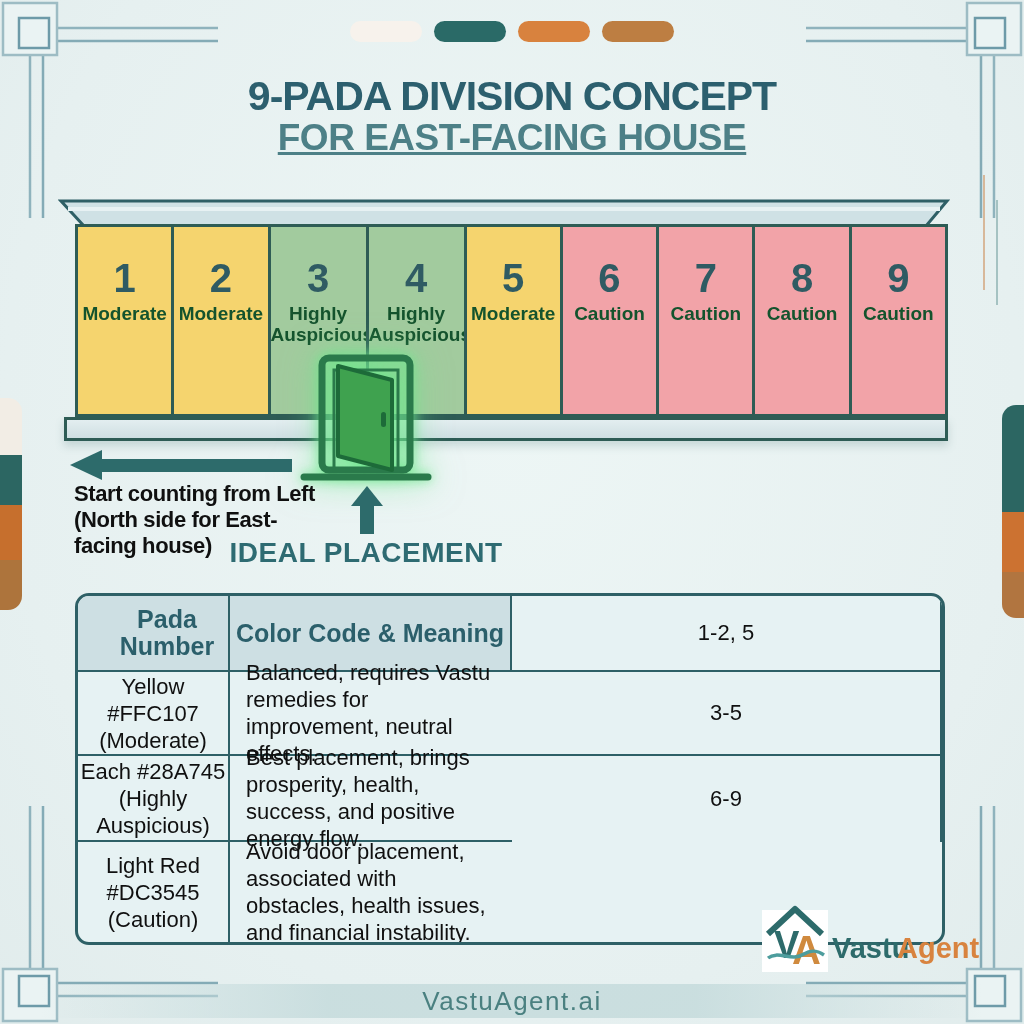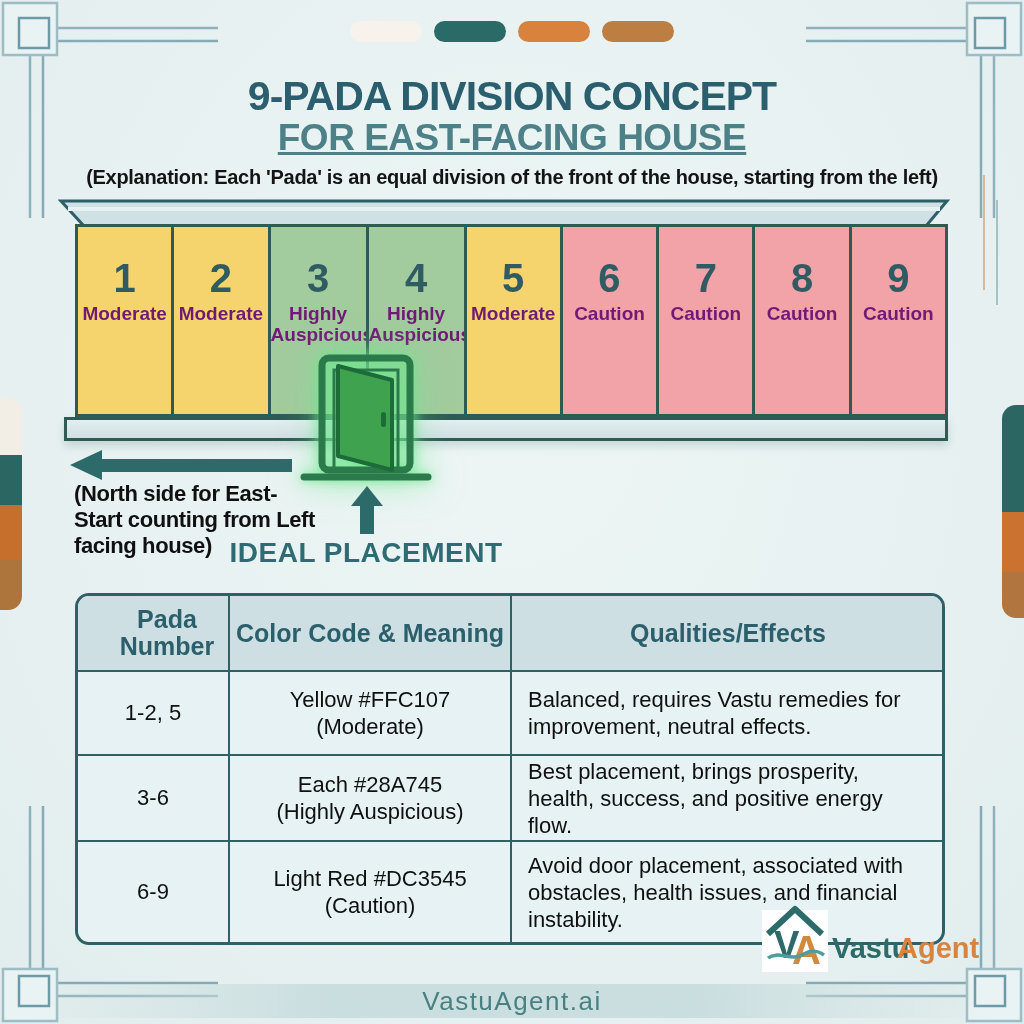--- a/index.html
+++ b/index.html
@@ -25,21 +25,21 @@
   .subtitle { font-size:37px; font-weight:700; letter-spacing:-0.5px; color:#4d8087; line-height:40px;text-decoration:underline; }
   .explanation { margin-top:8px; font-size:20px; font-weight:700; letter-spacing:-0.3px; color:#141414; }
 
   
   .cornice { position:absolute; left:58px; top:199px; }
   .segments { position:absolute; left:75px; top:224px; width:873px; height:193px;
               display:flex; border:3px solid #2e5c55; }
   .seg { flex:1; display:flex; flex-direction:column; align-items:center; padding-top:30px; }
   .seg + .seg { border-left:3px solid #2e5c55; }
   .seg-number { font-size:40px; font-weight:800; color:#2f5b63; line-height:42px; }
-  .seg-label  { margin-top:4px; font-size:19px; font-weight:700; color:#701a75;
+  .seg-label  { margin-top:4px; font-size:19px; font-weight:700; color:#14532d;
                 line-height:21px; text-align:center; max-width:95px; }
   .ledge { position:absolute; left:64px; top:417px; width:884px; height:24px;
            background:linear-gradient(#e3eef0,#cfdfe2); border:3px solid #2e5c55;
            box-shadow:0 5px 9px rgba(90,130,130,.25); }
 
   .door-svg { position:absolute; left:296px; top:348px;
               filter:drop-shadow(0 0 6px rgba(110,230,140,.95)) drop-shadow(0 0 16px rgba(110,230,140,.55)); }
 
   
   .left-arrow { position:absolute; left:70px; top:448px; }
@@ -127,21 +127,20 @@
   <div class="pills">
     <div class="pill" style="background-color: rgb(247, 242, 236);"></div>
     <div class="pill" style="background-color: rgb(42, 106, 103);"></div>
     <div class="pill" style="background-color: rgb(216, 130, 62);"></div>
     <div class="pill" style="background-color: rgb(189, 126, 66);"></div>
   </div>
 
   <div class="header">
     <div class="title">9-PADA DIVISION CONCEPT</div>
     <div class="subtitle">FOR EAST-FACING HOUSE</div>
-    <div class="explanation">(Explanation: Each 'Pada' is an equal division of the front of the house, starting from the left)</div>
   </div>
 
   <svg class="cornice" width="892" height="30" viewBox="0 0 892 30">
     <polygon points="3,2 889,2 868,27 26,27" fill="#cfe1e5" stroke="#2e5f66" stroke-width="3"></polygon>
     <line x1="10" y1="10" x2="882" y2="10" stroke="#e7f1f3" stroke-width="4"></line>
   </svg>
 
   <div class="segments">
     <div class="seg" style="background-color: rgb(245, 212, 110);">
       <div class="seg-number">1</div>
@@ -189,55 +188,52 @@
     <rect x="38" y="22" width="64" height="100" fill="none" stroke="#2a7a4b" stroke-width="3"></rect>
     <polygon points="42,18 96,32 96,122 42,108" fill="#3fa24f" stroke="#1d6b39" stroke-width="4" stroke-linejoin="round"></polygon>
     <rect x="85" y="64" width="5" height="15" rx="2.5" fill="#1d6b39"></rect>
   </svg>
 
   <svg class="left-arrow" width="230" height="34" viewBox="0 0 230 34">
     <rect x="26" y="11" width="196" height="13" fill="#2d6b6b"></rect>
     <polygon points="0,17 32,2 32,32" fill="#2d6b6b"></polygon>
   </svg>
   <div class="start-text">
+    <div>Start counting from Left</div>
     <div>(North side for East-</div>
-    <div>Start counting from Left</div>
     <div>facing house)</div>
   </div>
 
   <svg class="up-arrow" width="32" height="48" viewBox="0 0 32 48">
     <polygon points="16,0 32,20 0,20" fill="#2d6b6b"></polygon>
     <rect x="9" y="19" width="14" height="29" fill="#2d6b6b"></rect>
   </svg>
   <div class="ideal-label">IDEAL PLACEMENT</div>
 
   <div class="vastu-table">
     <div class="cell head">
         <span class="head-narrow">Pada Number</span>
       </div>
     <div class="cell head">
         <span>Color Code &amp; Meaning</span>
       </div>
-    <div class="cell head last-col">
-        <span>Qualities/Effects</span>
-      </div>
 
     <div class="cell body pada-cell">
         <span>1-2, 5</span>
       </div>
     <div class="cell body">
       <div class="cc-line">Yellow #FFC107</div>
       <div class="cc-line">(Moderate)</div>
     </div>
     <div class="cell body last-col">
         <span class="effects">Balanced, requires Vastu remedies for improvement, neutral effects.</span>
       </div>
 
     <div class="cell body pada-cell">
-        <span>3-6</span>
+        <span>3-5</span>
       </div>
     <div class="cell body">
       <div class="cc-line">Each #28A745</div>
       <div class="cc-line">(Highly Auspicious)</div>
     </div>
     <div class="cell body last-col">
         <span class="effects">Best placement, brings prosperity, health, success, and positive energy flow.</span>
       </div>
 
     <div class="cell body pada-cell last-row">

